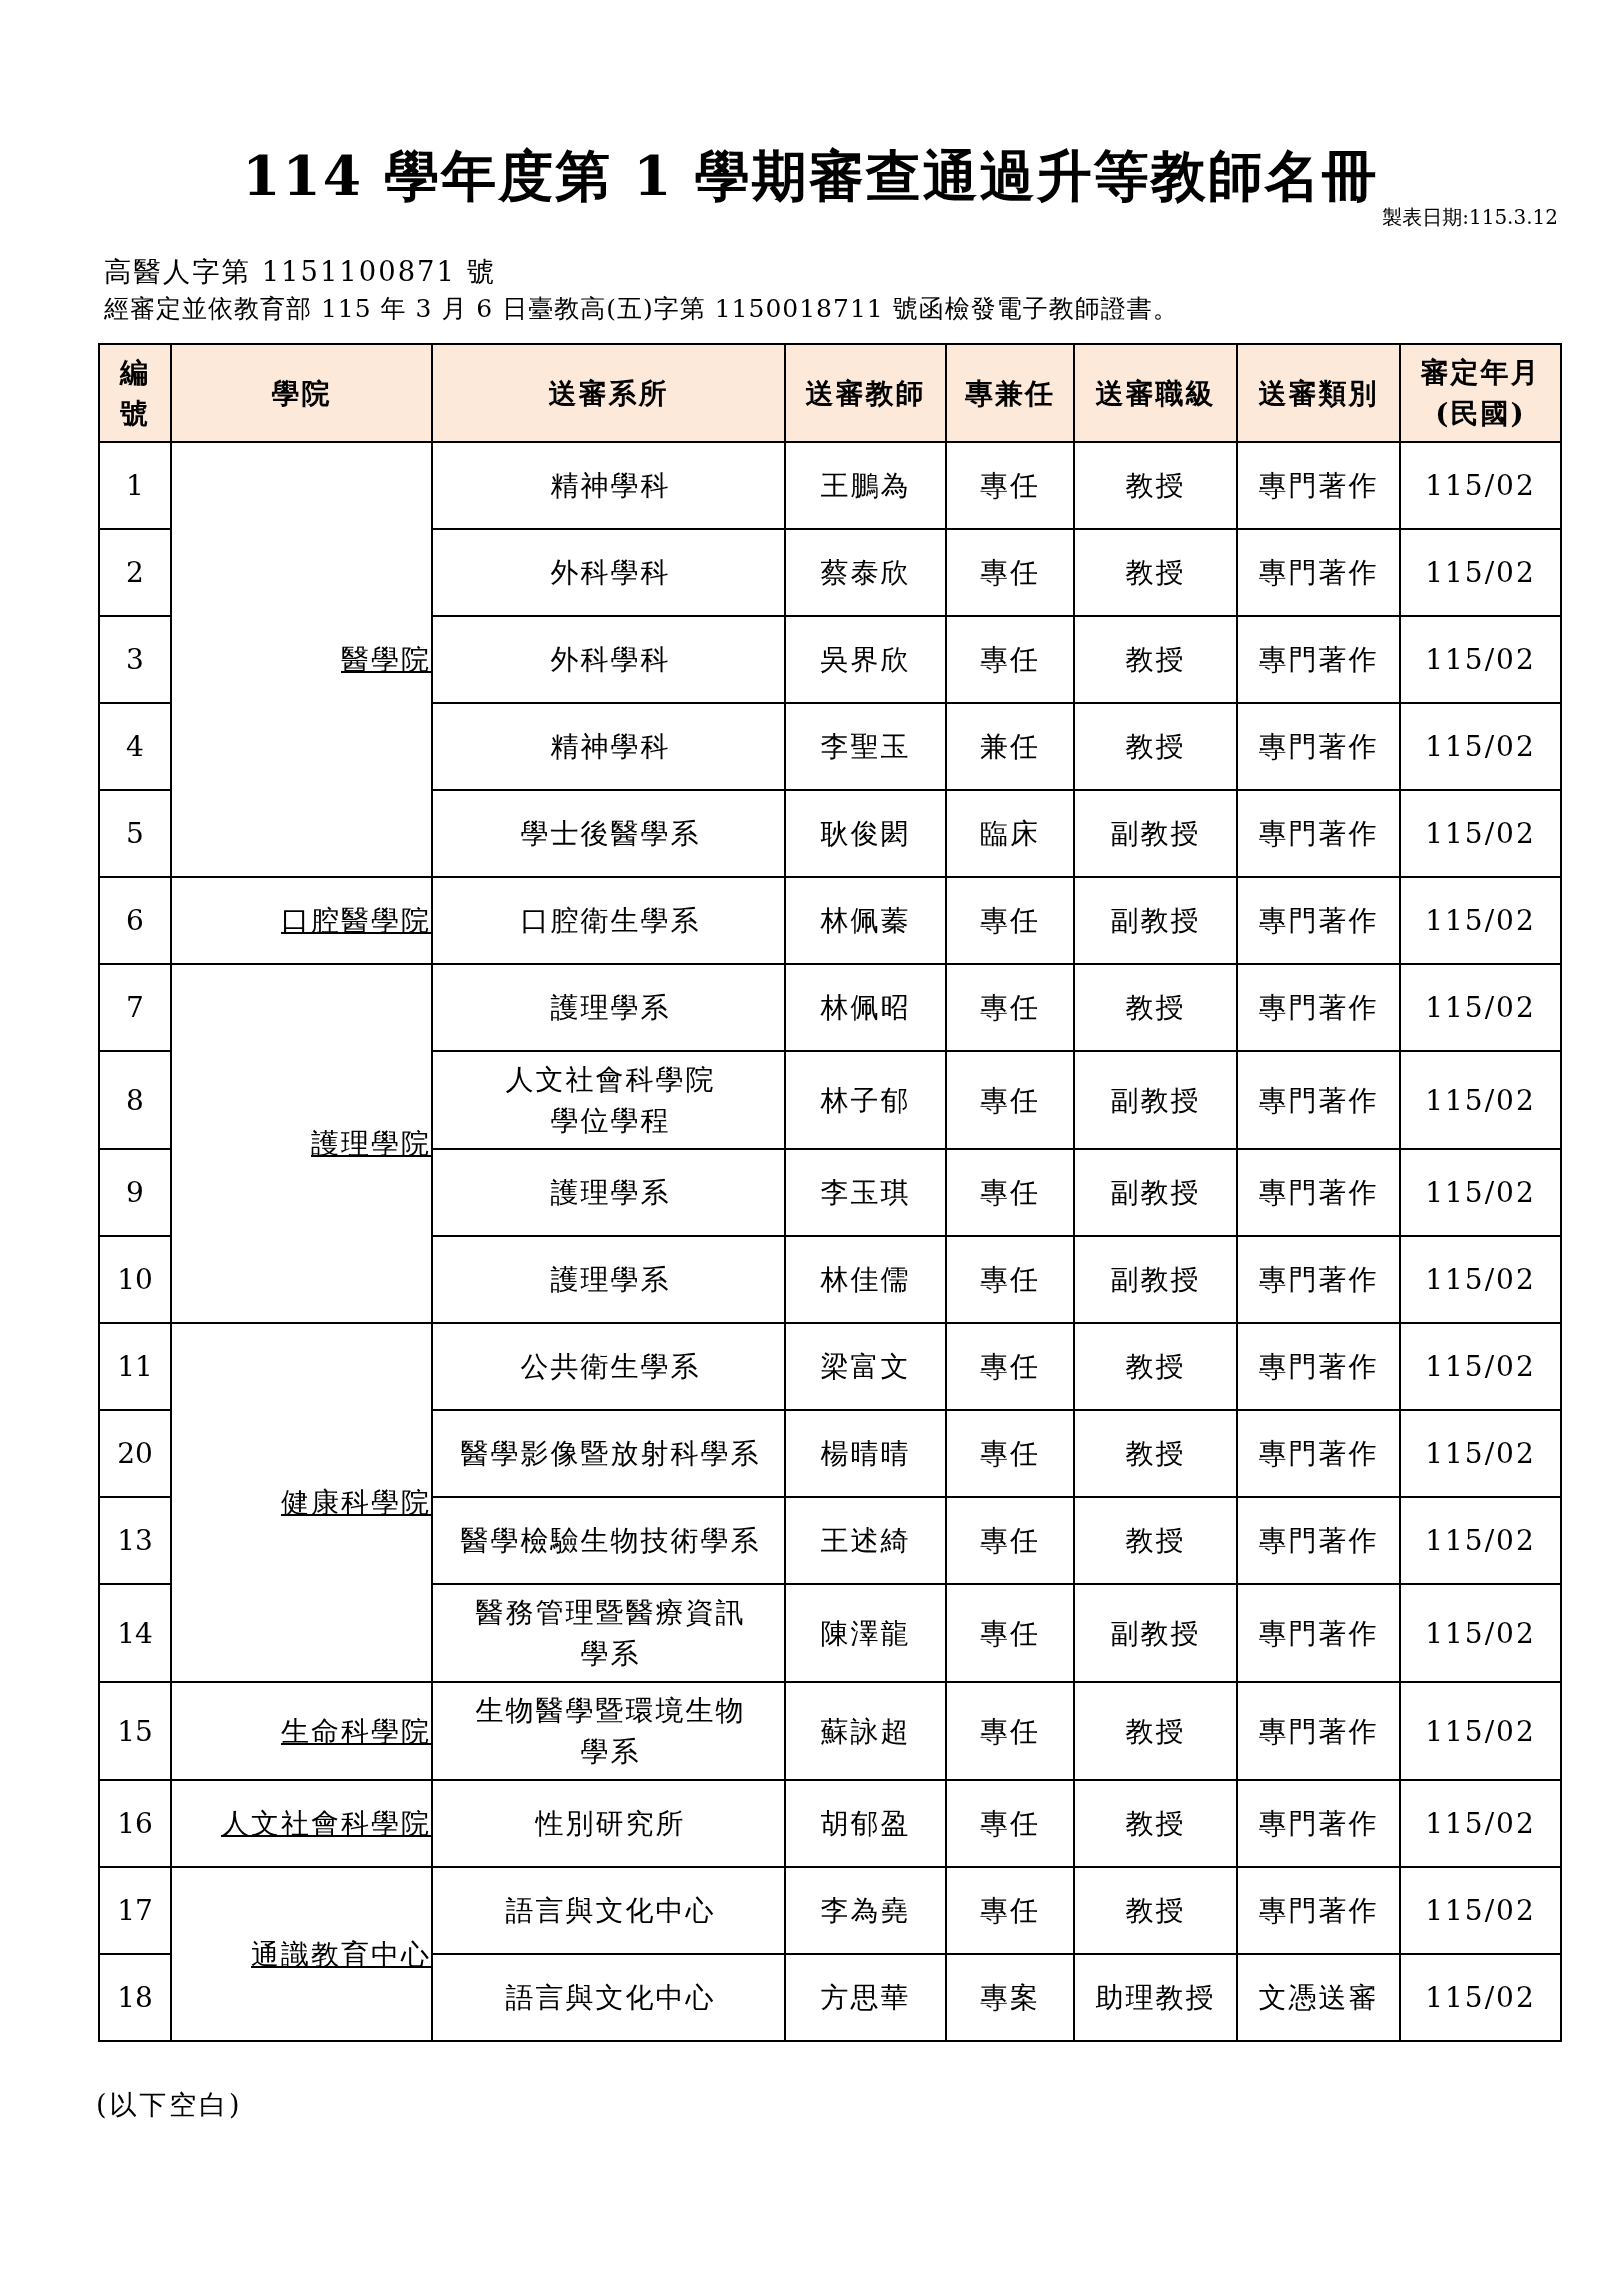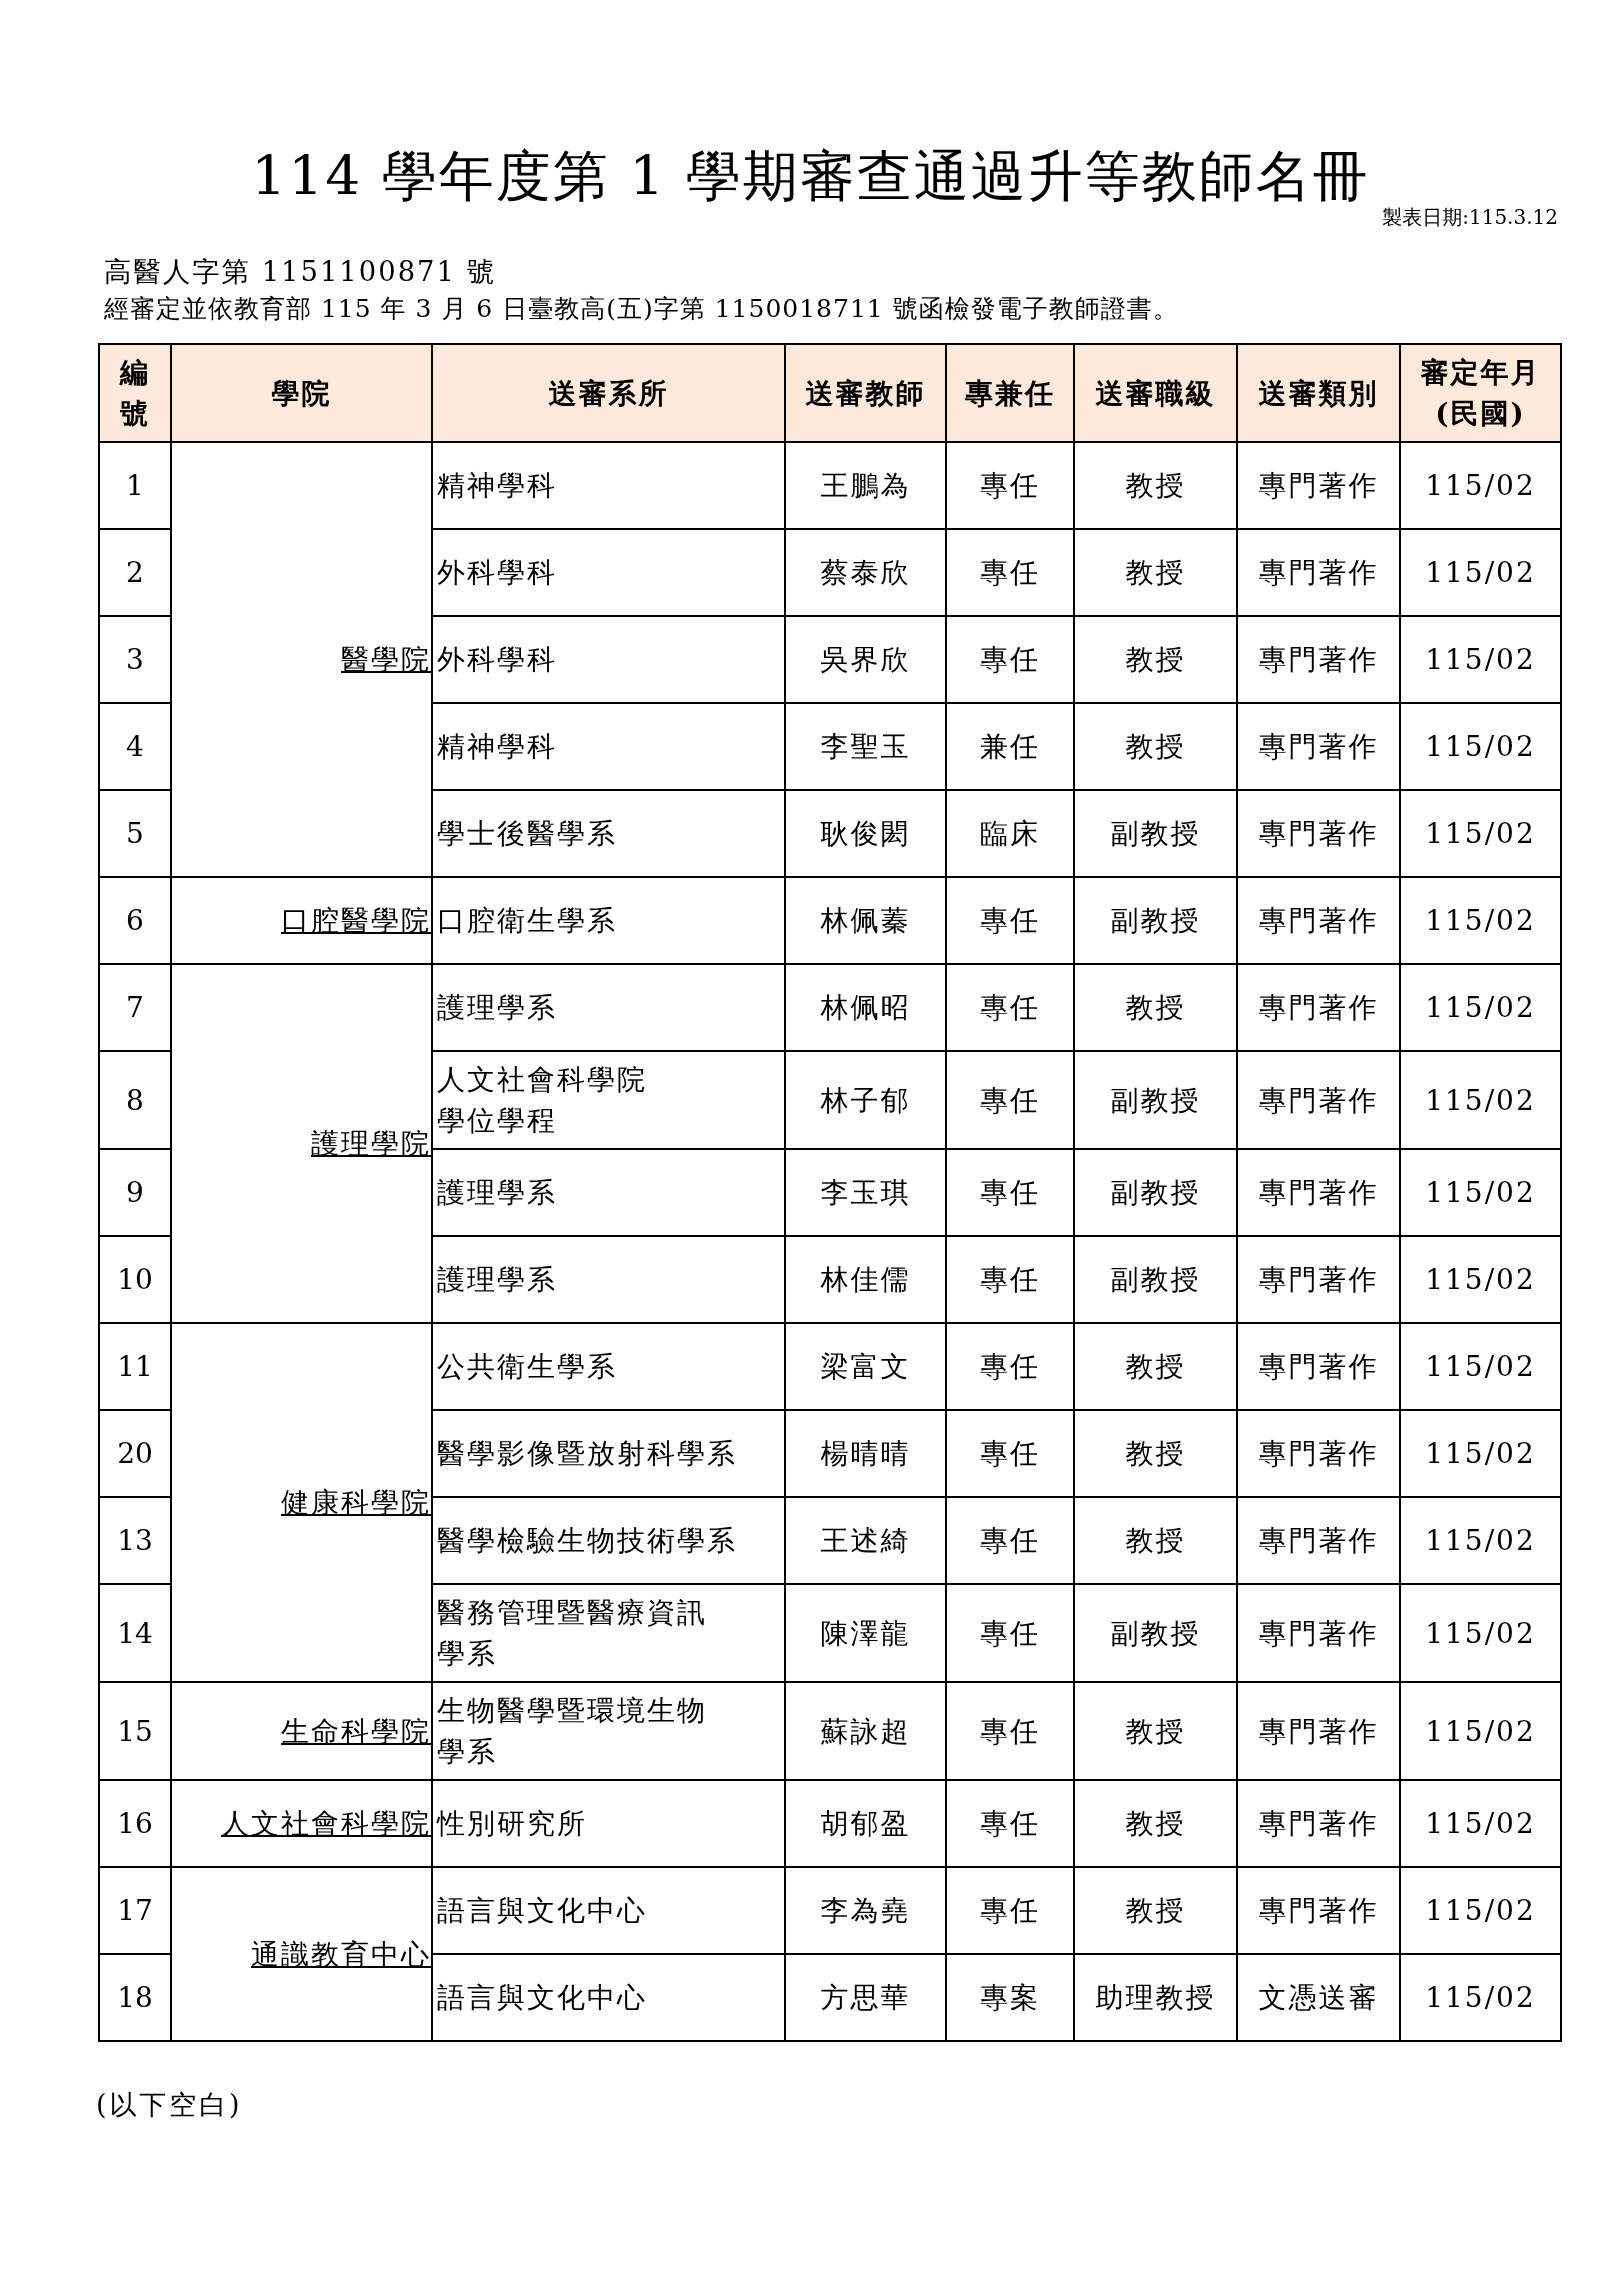--- a/index.html
+++ b/index.html
@@ -1,33 +1,33 @@
 <!DOCTYPE html>
 <html><head>
 <meta charset="utf-8">
 <style>
   html, body { margin: 0; padding: 0; background: #ffffff; }
   body { width: 1621px; height: 2293px; position: relative; overflow: hidden;
          font-family: "DejaVu Serif", "Liberation Serif", serif; color: #000; }
   .title { position: absolute; left: 0; width: 1621px; top: 137px; text-align: center;
-           font-size: 55px; font-weight: normal; letter-spacing: 2px; line-height: 78px;
+           font-size: 55px; font-weight: bold; letter-spacing: 2px; line-height: 78px;
            font-family: "DejaVu Serif", serif; }
   .date { position: absolute; right: 63px; top: 201px; font-size: 20px; line-height: 33px;
           font-family: "DejaVu Serif", serif; }
   .docno { position: absolute; left: 104px; top: 253px; font-size: 27.4px; line-height: 37px; letter-spacing: 2px;}
   .note  { position: absolute; left: 104px; top: 290px; font-size: 25px; line-height: 37px; letter-spacing: 1px; white-space: nowrap;}
   table.roster { position: absolute; left: 98px; top: 343px; border-collapse: collapse;
                  table-layout: fixed; width: 1460px; }
   table.roster td, table.roster th { border: 2px solid #000; padding: 0; font-weight: normal;
                  font-size: 28px; line-height: 41px; }
   table.roster { border: 2.9px solid #000; }
   table.roster thead th { background: #FDE9DA; font-weight: bold; height: 96px; text-align: center; letter-spacing: 2px;}
   .c-no { text-align: center; }
   .c-college { text-align: right; padding-left: 3.9px !important; letter-spacing: 2px; text-decoration: underline; }
-  .c-dept { text-align: left; padding-left: 3.9px !important; letter-spacing: 2px; }
+  .c-dept { text-align: center; padding-left: 3.9px !important; letter-spacing: 2px; }
   .c-center { text-align: center; letter-spacing: 2px; }
   tr.r91 td { height: 85px; }
   tr.r102 td { height: 96px; }
   .footer { position: absolute; left: 96px; top: 2086px; font-size: 27px; line-height: 37px; letter-spacing: 2.9px; }
 </style>
 </head>
 <body>
 
 <div class="title">114 學年度第 1 學期審查通過升等教師名冊</div>
 <div class="date">製表日期:115.3.12</div>

